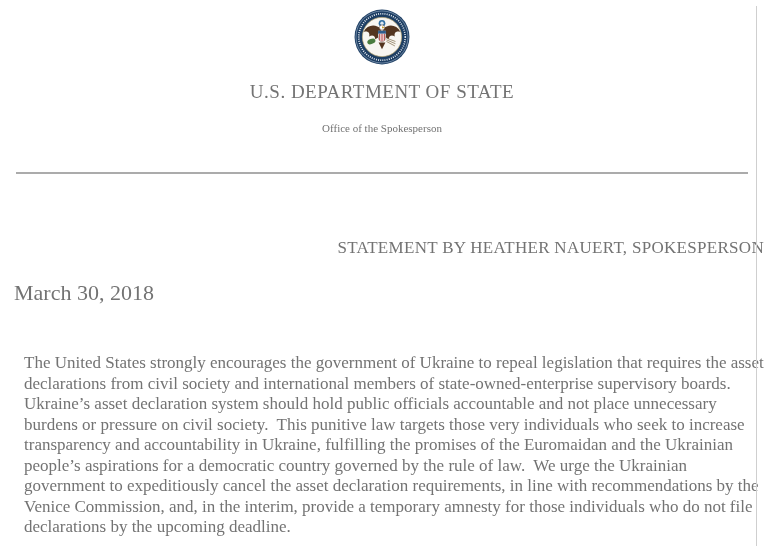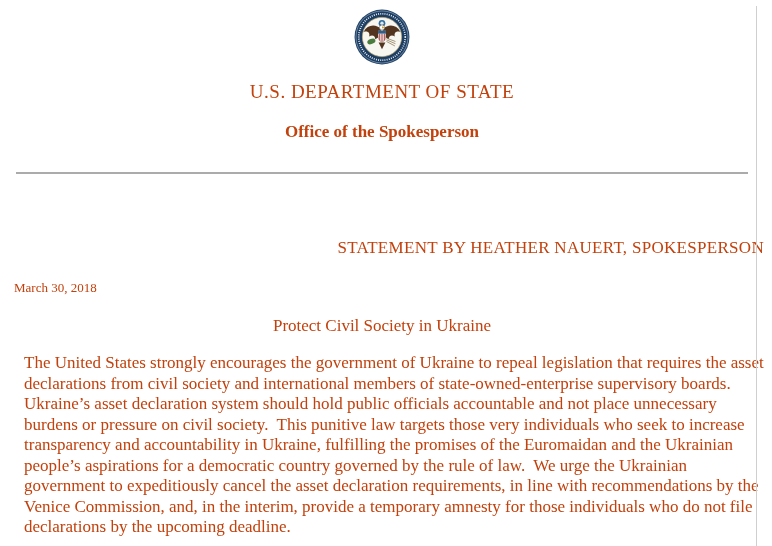--- a/index.html
+++ b/index.html
@@ -7,21 +7,21 @@
     padding: 0;
     background: #ffffff;
   }
   .page {
     position: relative;
     width: 764px;
     height: 546px;
     background: #ffffff;
     overflow: hidden;
     font-family: "Liberation Serif", "DejaVu Serif", serif;
-    color: #c2410c;
+    color: #737373;
   }
   .seal {
     position: absolute;
     top: 9px;
     left: 50%;
     transform: translateX(-50%);
     width: 56px;
     height: 56px;
   }
   .dept-title {
@@ -33,23 +33,22 @@
     font-size: 19px;
     letter-spacing: 0.5px;
     white-space: nowrap;
   }
   .office-line {
     position: absolute;
     top: 122px;
     left: 0;
     width: 100%;
     text-align: center;
-    font-size: 17px;
+    font-size: 11px;
     white-space: nowrap;
-    font-weight: bold;
   }
   .rule {
     position: absolute;
     top: 172px;
     left: 16px;
     width: 732px;
     height: 0;
     border-top: 2px solid #ababab;
   }
   .release-line {
@@ -66,21 +65,21 @@
     width: 100%;
     text-align: right;
     font-size: 17px;
     letter-spacing: 0.3px;
     white-space: nowrap;
   }
   .date-line {
     position: absolute;
     top: 280px;
     left: 14px;
-    font-size: 13px;
+    font-size: 22px;
     white-space: nowrap;
     text-align: center;
   }
   .statement-title {
     position: absolute;
     top: 316px;
     left: 0;
     width: 100%;
     text-align: center;
     font-size: 17px;
@@ -141,19 +140,18 @@
 
   <div class="office-line">Office of the Spokesperson</div>
 
   <div class="rule"></div>
 
 
   <div class="statement-heading">STATEMENT BY HEATHER NAUERT, SPOKESPERSON</div>
 
   <div class="date-line">March 30, 2018</div>
 
-  <div class="statement-title">Protect Civil Society in Ukraine</div>
 
   <div class="body-paragraph">The United States strongly encourages the government of Ukraine to repeal legislation that requires the asset declarations from civil society and international members of state-owned-enterprise supervisory boards.  Ukraine’s asset declaration system should hold public officials accountable and not place unnecessary burdens or pressure on civil society.  This punitive law targets those very individuals who seek to increase transparency and accountability in Ukraine, fulfilling the promises of the Euromaidan and the Ukrainian people’s aspirations for a democratic country governed by the rule of law.  We urge the Ukrainian government to expeditiously cancel the asset declaration requirements, in line with recommendations by the Venice Commission, and, in the interim, provide a temporary amnesty for those individuals who do not file declarations by the upcoming deadline.</div>
 
   <div class="page-edge"></div>
 
 </div>
 
 </body></html>

